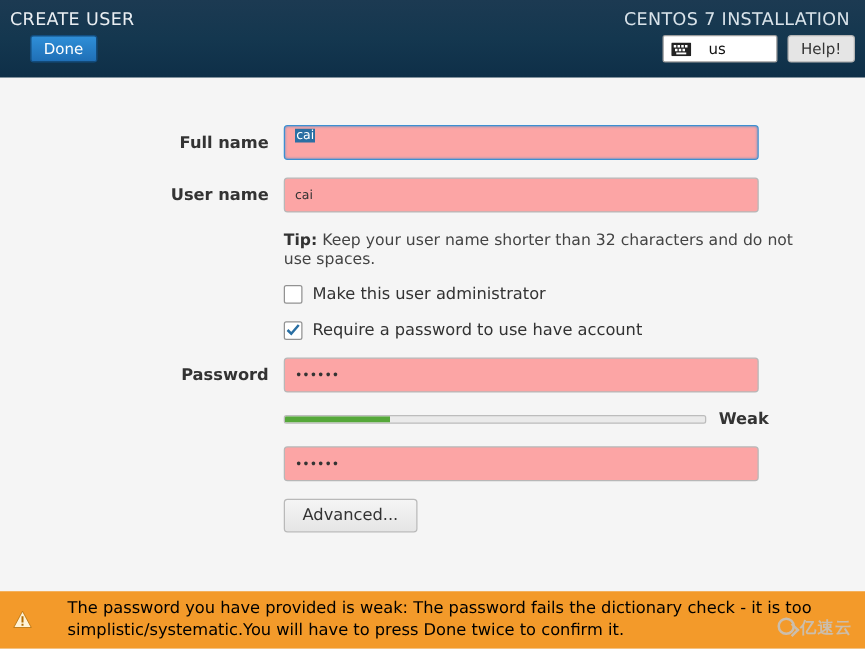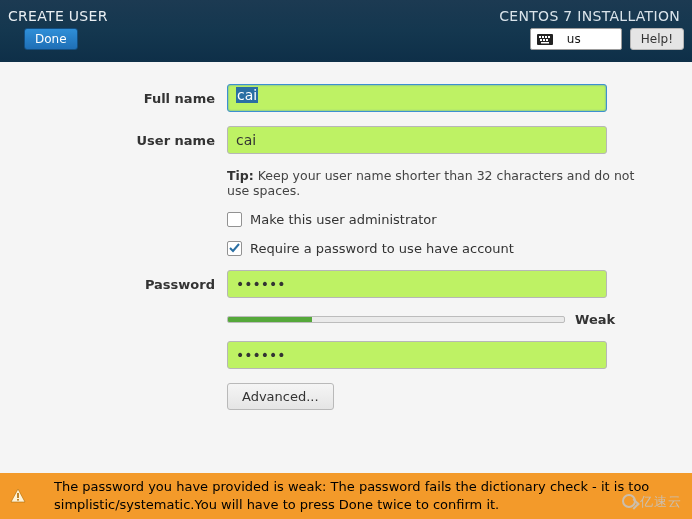--- a/index.html
+++ b/index.html
@@ -47,40 +47,40 @@
       display: flex;
       align-items: center;
       padding: 0 6px;
       gap: 14px;
       color: #111;
       font-size: 12px;
     }
     .kb-indicator svg { flex: 0 0 auto; }
 
     .form-area {
-      padding: 22px 40px 0 40px;
+      padding: 38px 40px 0 40px;
       display: grid;
       grid-template-columns: 175px 1fr;
       column-gap: 12px;
       row-gap: 14px;
       align-items: center;
       font-size: 13px;
       color: #2b2b2b;
     }
     .form-label { text-align: right; font-size: 13px; font-weight: 600; color: #333; }
     .full-row { grid-column: 2 / 3; }
     .text-input {
       width: 380px;
       height: 28px;
       border: 1px solid #b7b7b7;
       border-radius: 3px;
       padding: 2px 8px;
-      font-size: 14px;
+      font-size: 10px;
       color: #333;
-      background: #bef264;
+      background: #fca5a5;
     }
     .text-input.wide { width: 380px; }
     .text-input.focused { border: 1px solid #3d8fd1; box-shadow: 0 0 2px #3d8fd1 inset; color:#2e6fa7; }
     .text-input.focused::selection { background:#3d8fd1; color:#fff;}
     .sel { background:#2a6fa3; color:#fff; padding:0 1px;}
     .tip-line { font-size: 12.5px; color: #444; }
     .tip-line b { font-weight: 700; color: #333; }
     .check-row { display: flex; align-items: center; gap: 8px; font-size: 13px; color: #333; }
     .checkbox {
       width: 15px; height: 15px; border: 1px solid #929292; border-radius: 2px; background: #fff;
@@ -122,21 +122,21 @@
     .warn-icon {
       width: 16px; height: 16px; flex: 0 0 auto;
     }
     .warn-text { line-height: 1.35; }
 
     .watermark {
       position: absolute;
       right: 10px; bottom: 8px;
       font-size: 13px;
       color: #c5c5c5;
-      font-weight: 400;
+      font-weight: 700;
       letter-spacing: 1px;
       opacity: 0.85;
     }
     .watermark .ring {
       display:inline-block; width:14px; height:14px; border:2px solid #c5c5c5; border-radius:50%;
       vertical-align:-2px; margin-right:4px; position:relative;
     }
     .watermark .ring::after{
       content:""; position:absolute; width:6px; height:6px; border:2px solid #c5c5c5; border-left:none; border-top:none;
       transform:rotate(-45deg); right:-4px; bottom:-2px;

